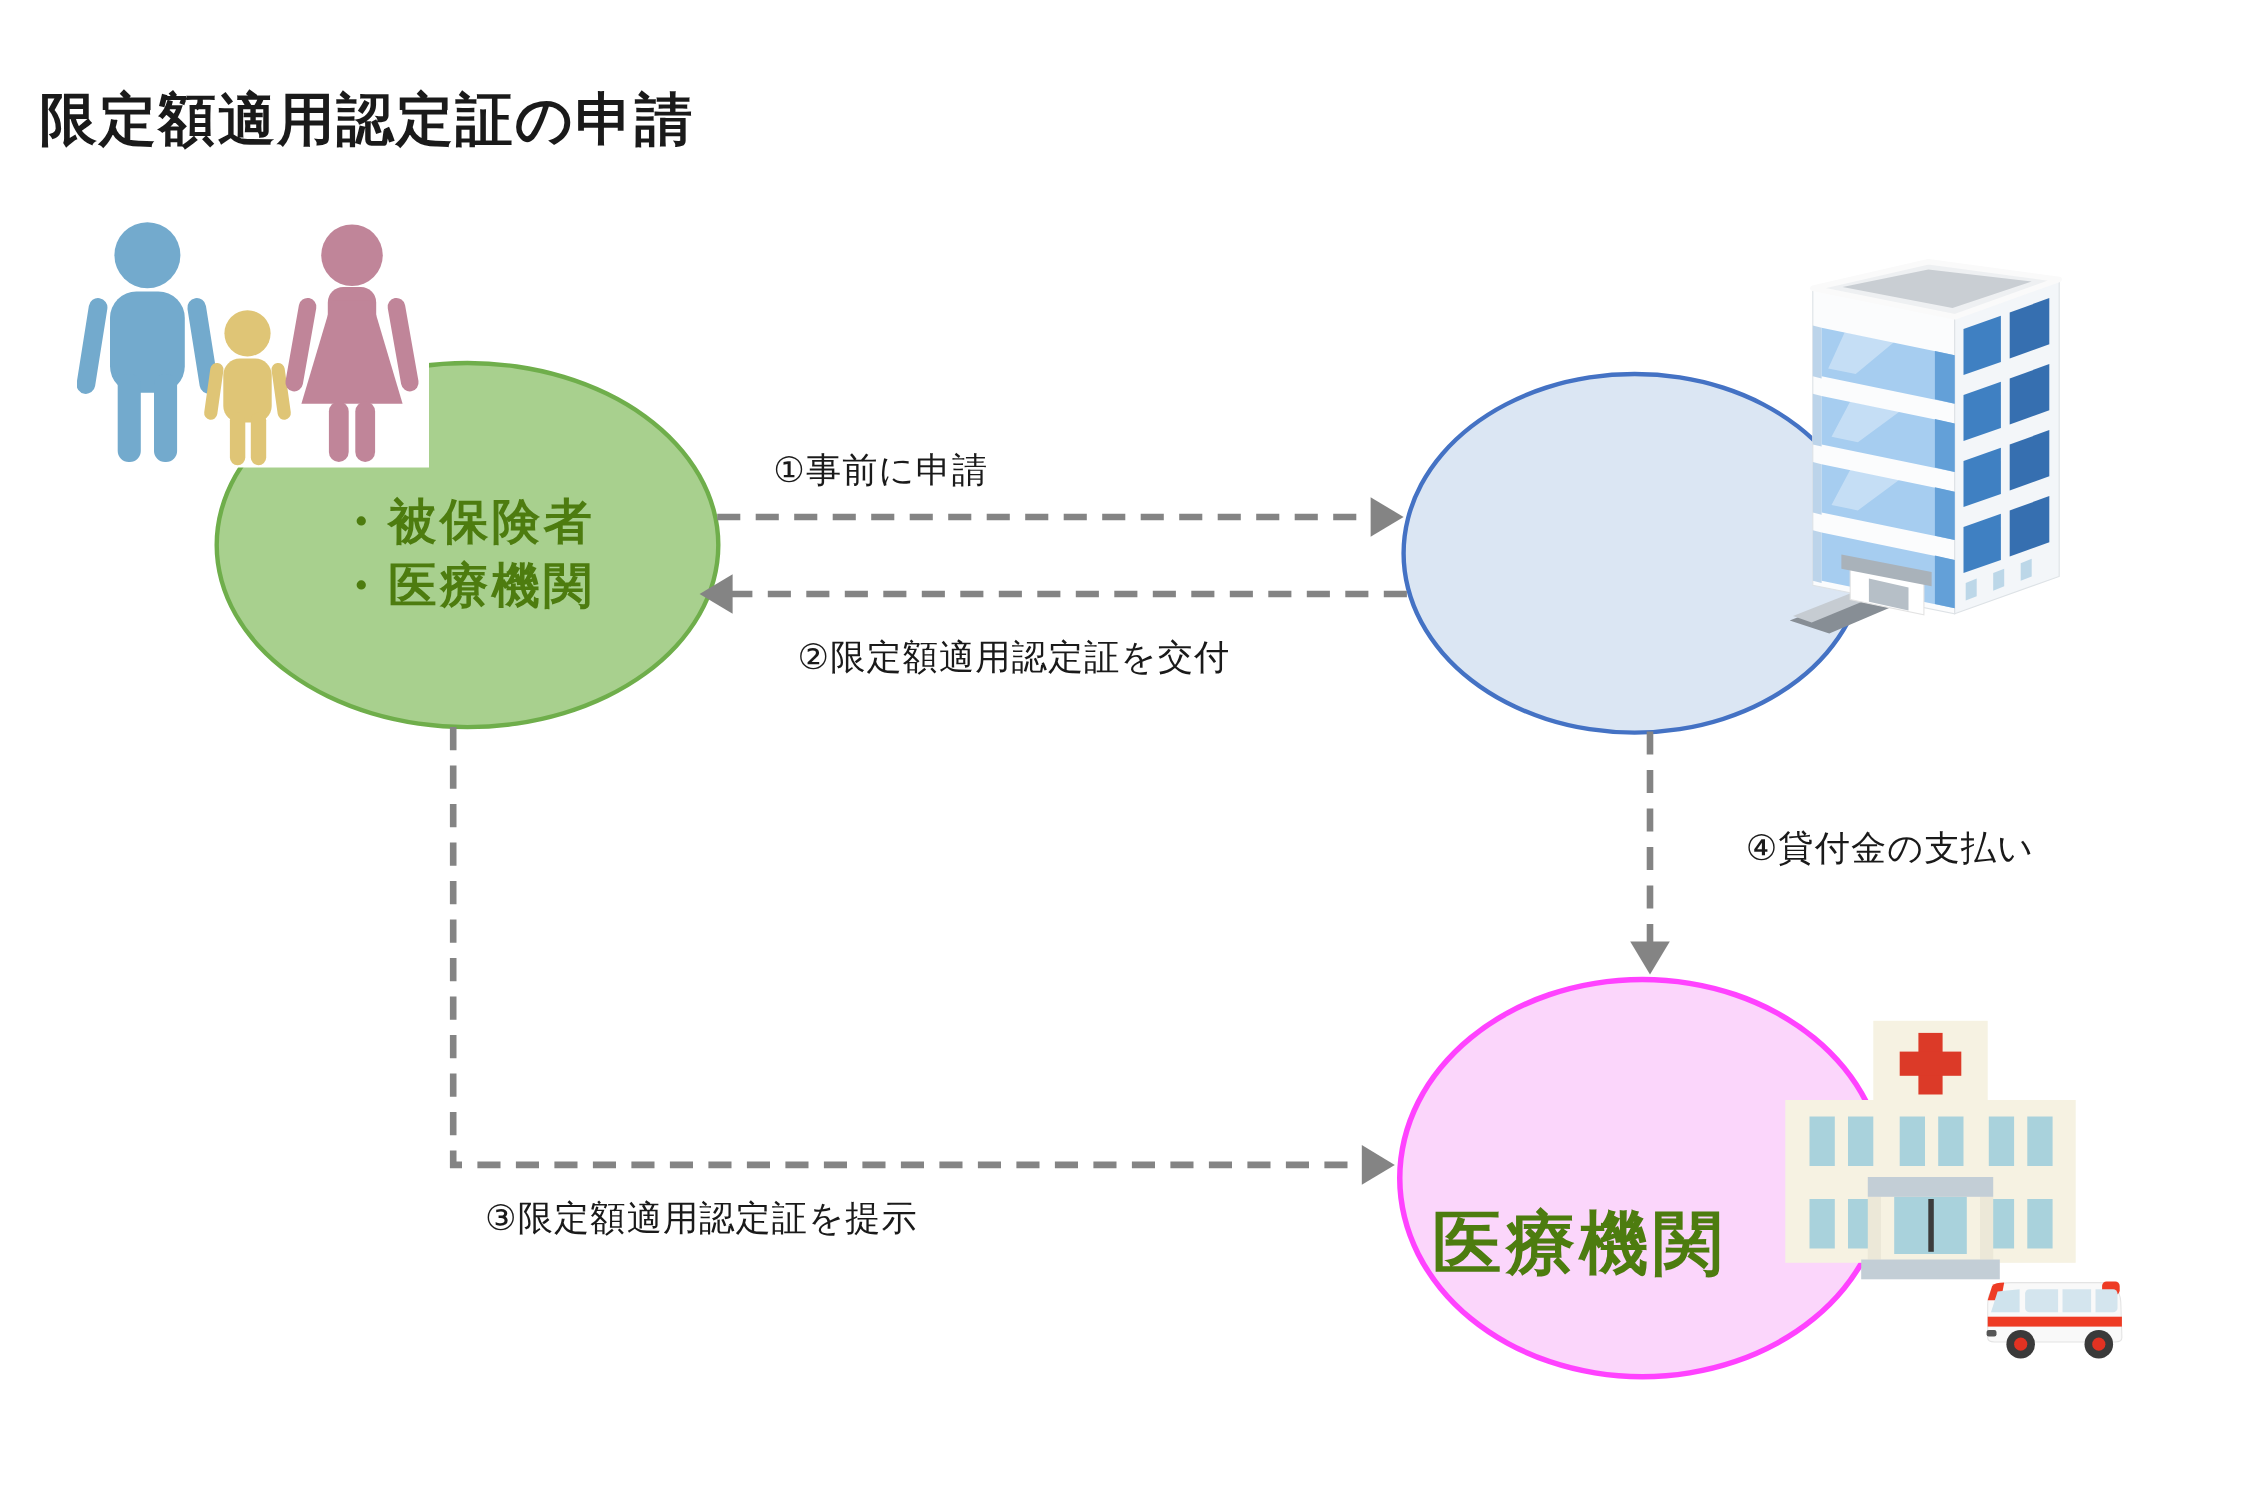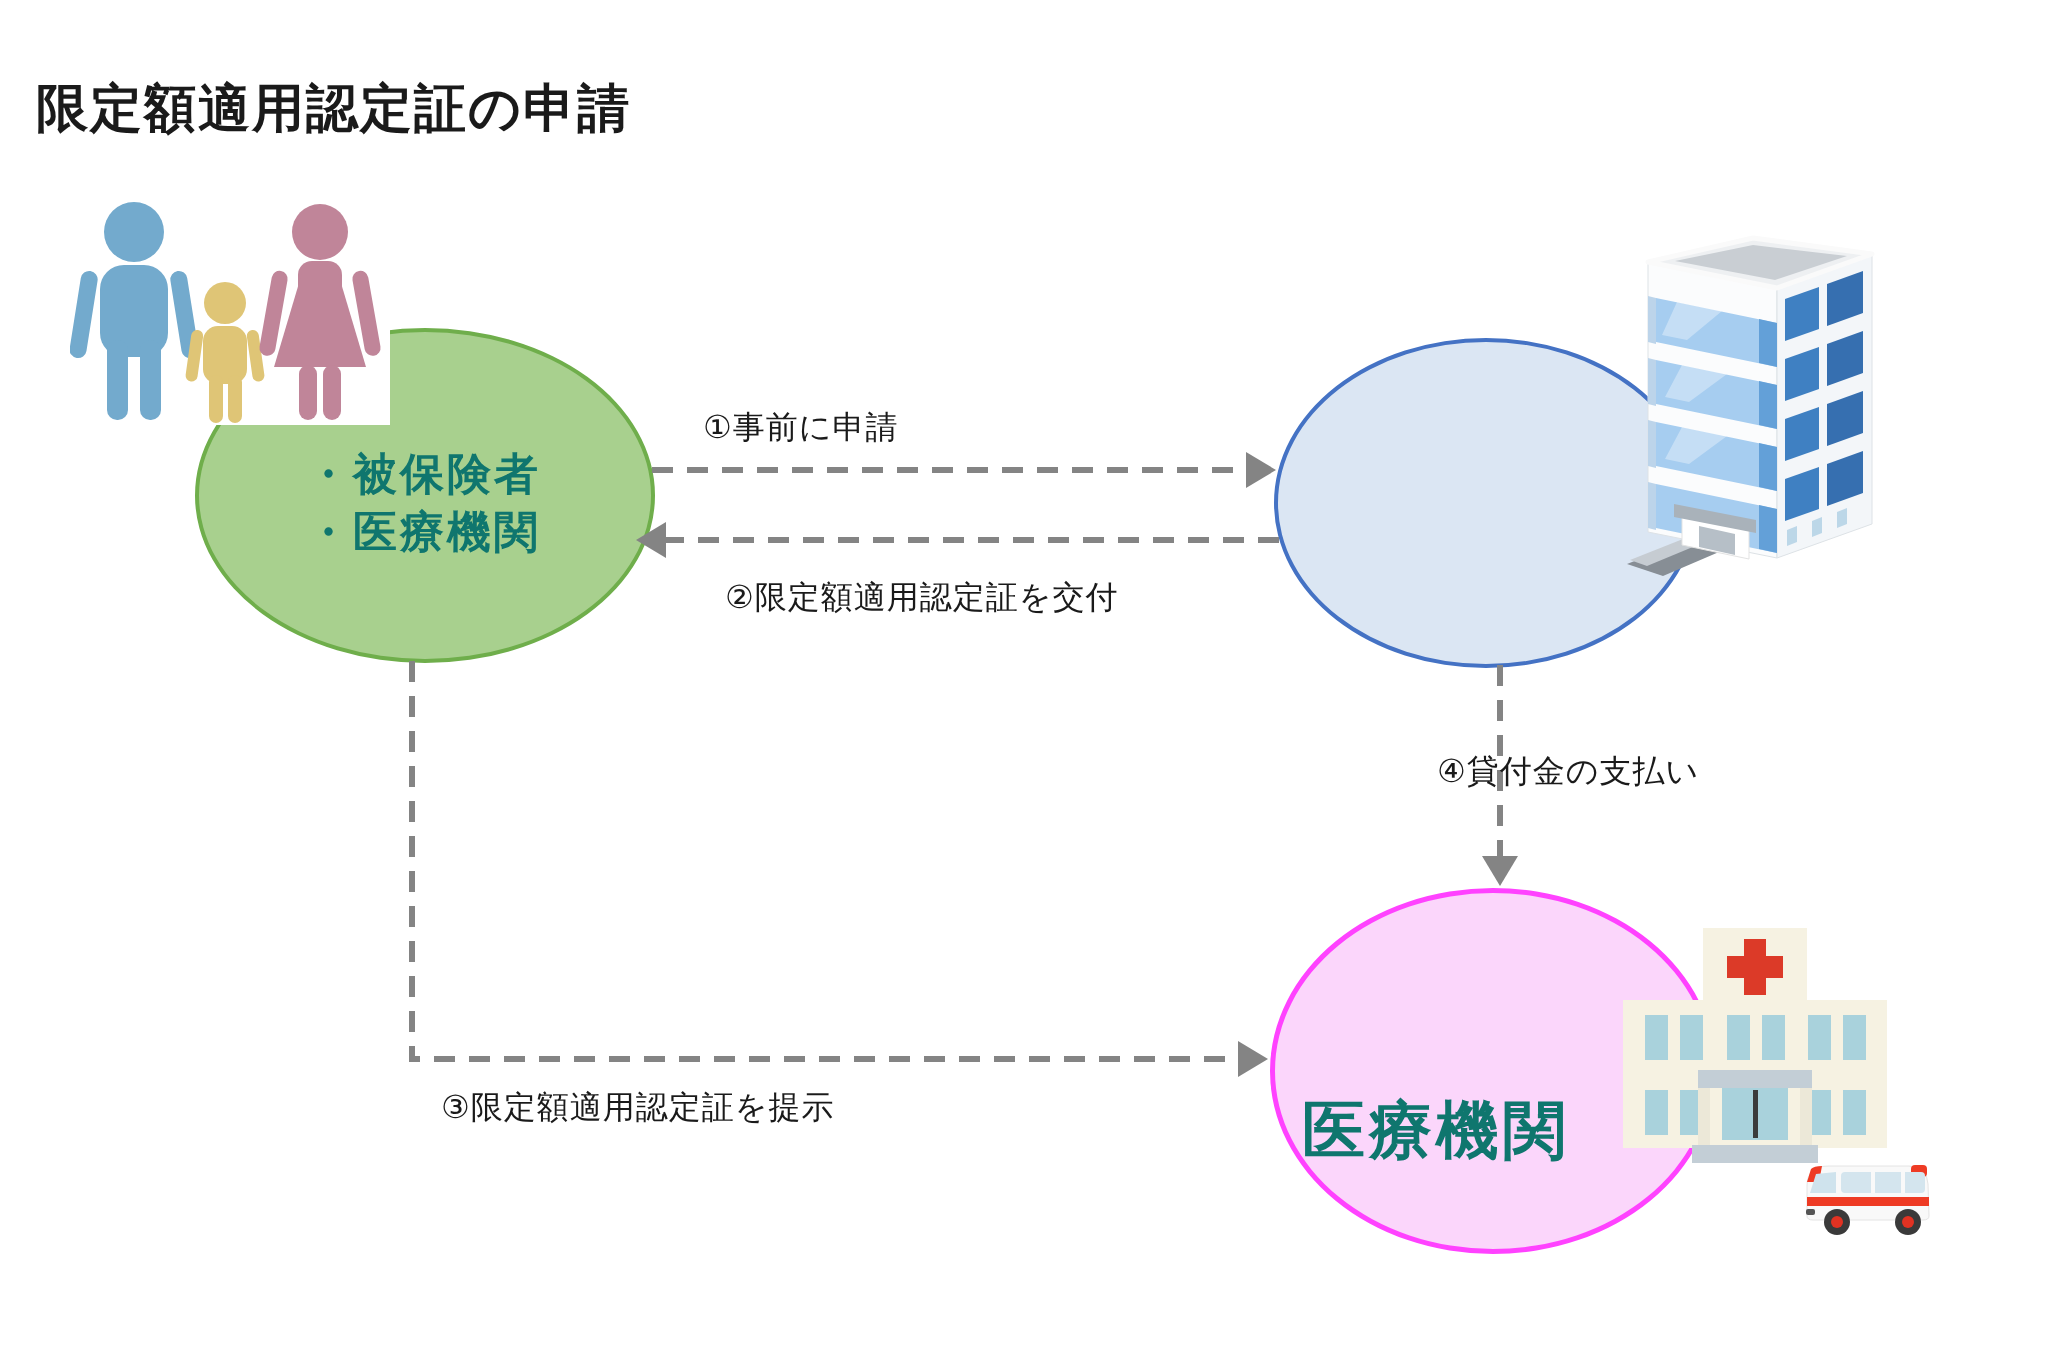--- a/index.html
+++ b/index.html
@@ -6,29 +6,29 @@
   #canvas{
     position:relative;width:2048px;height:1365px;background:#ffffff;overflow:hidden;
     font-family:"Liberation Sans","DejaVu Sans",sans-serif;color:#1a1a1a;
   }
   .abs{position:absolute;}
   #title{left:36px;top:74px;font-size:52px;font-weight:700;letter-spacing:2px;}
   .ellipse{position:absolute;border-radius:50%;box-sizing:border-box;}
   #node-insured{left:195px;top:328px;width:460px;height:335px;background:#a8d08e;border:4px solid #6fae4b;}
   #node-insurance{left:1274px;top:338px;width:424px;height:330px;background:#dbe6f3;border:4px solid #4472c4;}
   #node-medical{left:1270px;top:888px;width:446px;height:366px;background:#fbd6fb;border:5px solid #ff42ff;}
-  .node-text{position:absolute;font-weight:600;color:#0f766e;font-family:Liberation Serif, serif;}
+  .node-text{position:absolute;font-weight:600;color:#4d7c0f;}
   #insured-text{left:306px;top:446px;font-size:44px;line-height:58px;letter-spacing:3px;}
   #insurance-text{left:1296px;top:424px;width:430px;font-size:45px;line-height:58px;text-align:center;letter-spacing:4px;}
   #medical-text{left:1302px;top:1088px;width:420px;font-size:63px;text-align:left;letter-spacing:4px;}
   .flow-label{position:absolute;font-size:32px;font-weight:400;letter-spacing:1px;white-space:nowrap;}
   #label-step1{left:703px;top:406px;}
   #label-step2{left:725px;top:576px;}
   #label-step3{left:441px;top:1086px;text-align:right;}
-  #label-step4{left:1437px;top:750px;}
+  #label-step4{left:1587px;top:750px;}
   svg{display:block;}
 </style>
 </head>
 <body>
 
 <div id="canvas">
 
   <div id="title" class="abs">限定額適用認定証の申請</div>
 
   <div id="node-insured" class="ellipse"></div>

